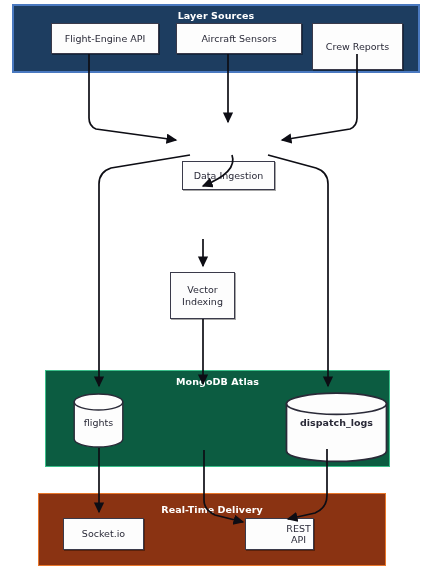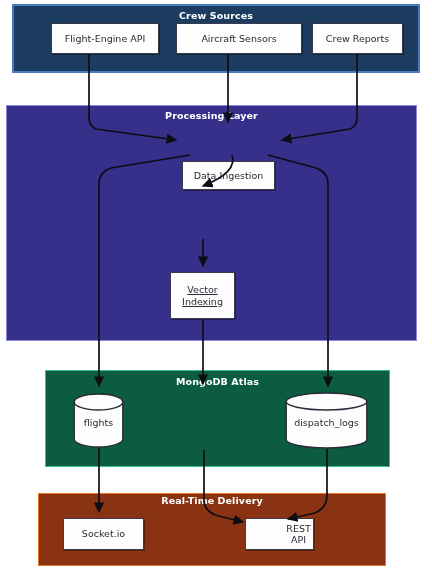--- a/index.html
+++ b/index.html
@@ -32,67 +32,64 @@
 
   svg.arrows{position:absolute;left:0;top:0;width:432px;height:573px;
     pointer-events:none;z-index:5;}
 </style>
 </head>
 <body>
 
 <div id="canvas">
 
   <div class="band" style="left:12px;top:4px;width:408px;height:69px;background:#1d3d60;border:2px solid #4a79c0;">
-    <div class="band-label" style="top:4px;">Crew Sources</div>
+    <div class="band-label" style="top:4px;">Layer Sources</div>
   </div>
 
   <div class="node" style="left:35px;top:23px;width:108px;height:31px;margin-left:16px;">
     <span>Flight-Engine API</span>
   </div>
   <div class="node" style="left:176px;top:23px;width:126px;height:31px;">
     <span>Aircraft Sensors</span>
   </div>
-  <div class="node" style="left:312px;top:23px;width:91px;height:31px;">
+  <div class="node" style="left:312px;top:23px;width:91px;height:47px;">
     <span>Crew Reports</span>
   </div>
 
-  <div class="band" style="left:6px;top:105px;width:411px;height:236px;background:#36308a;border:1.5px solid #8a86e0;">
-    <div class="band-label" style="top:4px;">Processing Layer</div>
-  </div>
 
   <div class="node" style="left:182px;top:126px;width:93px;height:29px;margin-top:35px;">
     <span>Data Ingestion</span>
   </div>
-  <div class="node" style="left:170px;top:272px;width:65px;height:47px;text-decoration:underline;">
+  <div class="node" style="left:170px;top:272px;width:65px;height:47px;">
     <span>Vector Indexing</span>
   </div>
 
   <div class="band" style="left:45px;top:370px;width:345px;height:97px;background:#0c5c41;border:1.5px solid #3bbf8a;">
     <div class="band-label" style="top:5px;">MongoDB Atlas</div>
   </div>
 
   <div class="cyl" style="left:73px;top:393px;width:51px;height:55px;">
     <svg viewBox="0 0 51 55" preserveAspectRatio="none">
       <path d="M1.2,9 L1.2,46 A24.3,8 0 0 0 49.8,46 L49.8,9 Z" fill="#fdfdfd" stroke="#2a2a38" stroke-width="1.4"></path>
       <ellipse cx="25.5" cy="9" rx="24.3" ry="8" fill="#fdfdfd" stroke="#2a2a38" stroke-width="1.4"></ellipse>
     </svg>
     <span>flights</span>
   </div>
 
 
-  <div class="cyl" style="left:285px;top:392px;width:83px;height:57px;">
+  <div class="cyl" style="left:285px;top:392px;width:103px;height:57px;font-weight:bold;">
     <svg viewBox="0 0 83 57" preserveAspectRatio="none">
       <path d="M1.2,9.5 L1.2,47.5 A40.3,8.5 0 0 0 81.8,47.5 L81.8,9.5 Z" fill="#fdfdfd" stroke="#2a2a38" stroke-width="1.4"></path>
       <ellipse cx="41.5" cy="9.5" rx="40.3" ry="8.5" fill="#fdfdfd" stroke="#2a2a38" stroke-width="1.4"></ellipse>
     </svg>
     <span>dispatch_logs</span>
   </div>
 
   <div class="band" style="left:38px;top:493px;width:348px;height:73px;background:#8a3312;border:1.5px solid #e8762a;">
-    <div class="band-label" style="top:1px;">Real-Time Delivery</div>
+    <div class="band-label" style="top:10px;">Real-Time Delivery</div>
   </div>
 
   <div class="node" style="left:63px;top:518px;width:81px;height:32px;">
     <span>Socket.io</span>
   </div>
   <div class="node" style="left:245px;top:518px;width:69px;height:32px;padding-left:38px;">
     <span>REST API</span>
   </div>
 
   <svg class="arrows" viewBox="0 0 432 573">

